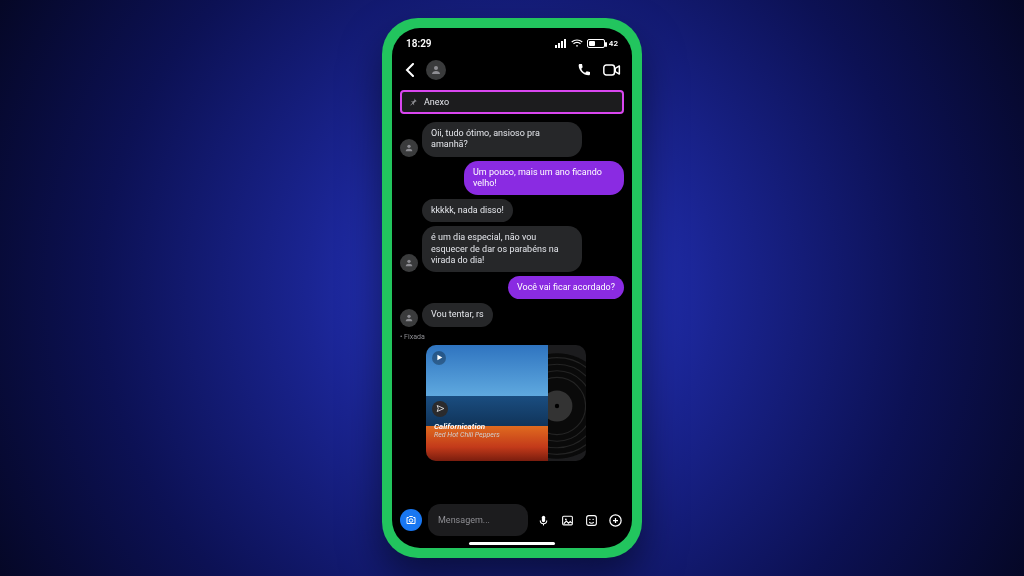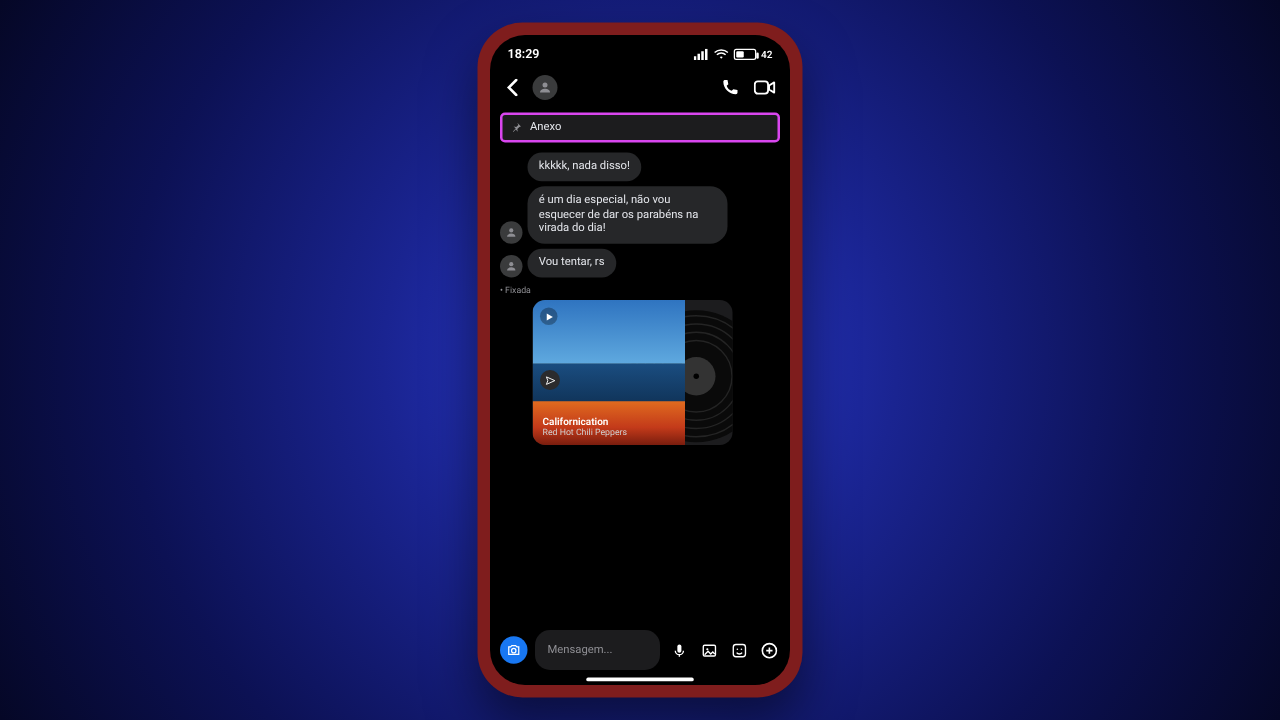--- a/index.html
+++ b/index.html
@@ -8,21 +8,21 @@
     font-family: -apple-system, BlinkMacSystemFont, "Segoe UI", Roboto, Helvetica, Arial, sans-serif;
     background: radial-gradient(circle at 50% 50%, #2a3bd6 0%, #1a2491 35%, #0c1154 70%, #050726 100%);
     display: flex;
     align-items: center;
     justify-content: center;
   }
 
   .phone {
     width: 260px;
     height: 540px;
-    background: #7f1d1d;
+    background: #22c55e;
     border-radius: 36px;
     padding: 10px;
     position: relative;
     box-shadow: 0 20px 40px rgba(0,0,0,0.5);
   }
   .screen {
     width: 100%;
     height: 100%;
     background: #000;
     border-radius: 28px;
@@ -127,21 +127,21 @@
   }
   .mediacard .cover {
     position:absolute; left:0; top:0; width:122px; height:116px;
     overflow:hidden;
   }
   .mediacard .sky { position:absolute; inset:0; height:44%; background:linear-gradient(#2f74c0,#5fa9df); }
   .mediacard .water { position:absolute; top:44%; left:0; right:0; height:30%; background:linear-gradient(#1a4d80,#0f3155); }
   .mediacard .land { position:absolute; bottom:0; left:0; right:0; height:30%; background:linear-gradient(#e06b1f,#c33a1a 60%, #7a1d0e); }
   .mediacard .playicon { position:absolute; left:6px; top:6px; width:14px; height:14px; background:rgba(0,0,0,0.3); border-radius:50%; display:flex; align-items:center; justify-content:center; }
   .mediacard .sharebtn { position:absolute; left:6px; top:56px; width:16px; height:16px; border-radius:50%; background:#2b2b2d; display:flex; align-items:center; justify-content:center; }
-  .mediacard .caption { position:absolute; left:8px; bottom:6px; right:40px; }
+  .mediacard .caption { position:absolute; left:8px; bottom:22px; right:40px;font-style:italic; }
   .mediacard .caption .t1 { font-size:8px; font-weight:600; color:#fff; }
   .mediacard .caption .t2 { font-size:7px; color:#d0d0d0; }
 
   
   .composer {
     height: 34px;
     display:flex;
     align-items:center;
     gap:6px;
     padding: 0 8px 2px 8px;
@@ -232,39 +232,56 @@
       <span>
         <svg width="10" height="10" viewBox="0 0 24 24">
             <path d="M14 3l7 7-3 1-4 4 1 5-4-4-5 5 0-2 5-5-4-4 5 1 4-4z" fill="#8e8e93"></path>
           </svg>
       </span>
       <span class="pinlabel">Anexo</span>
     </div>
 
     <div class="messages">
 
-
+      <div class="row in">
+        <span class="avslot">
+            <span class="avatar">
+              <svg viewBox="0 0 24 24">
+                <circle cx="12" cy="8" r="4" fill="#8e8e93"></circle>
+                <path d="M4 20c0-4 4-6 8-6s8 2 8 6" fill="#8e8e93"></path>
+              </svg>
+            </span>
+          </span>
+        <div class="bubble">Oii, tudo ótimo, ansioso pra amanhã?</div>
+      </div>
+
+      <div class="row out">
+        <div class="bubble">Um pouco, mais um ano ficando velho!</div>
+      </div>
 
       <div class="row in">
         <span class="avslot"></span>
         <div class="bubble">kkkkk, nada disso!</div>
       </div>
 
       <div class="row in">
         <span class="avslot">
             <span class="avatar">
               <svg viewBox="0 0 24 24">
                 <circle cx="12" cy="8" r="4" fill="#8e8e93"></circle>
                 <path d="M4 20c0-4 4-6 8-6s8 2 8 6" fill="#8e8e93"></path>
               </svg>
             </span>
           </span>
         <div class="bubble">é um dia especial, não vou esquecer de dar os parabéns na virada do dia!</div>
       </div>
 
+      <div class="row out">
+        <div class="bubble">Você vai ficar acordado?</div>
+      </div>
 
       <div class="row in">
         <span class="avslot">
             <span class="avatar">
               <svg viewBox="0 0 24 24">
                 <circle cx="12" cy="8" r="4" fill="#8e8e93"></circle>
                 <path d="M4 20c0-4 4-6 8-6s8 2 8 6" fill="#8e8e93"></path>
               </svg>
             </span>
           </span>

